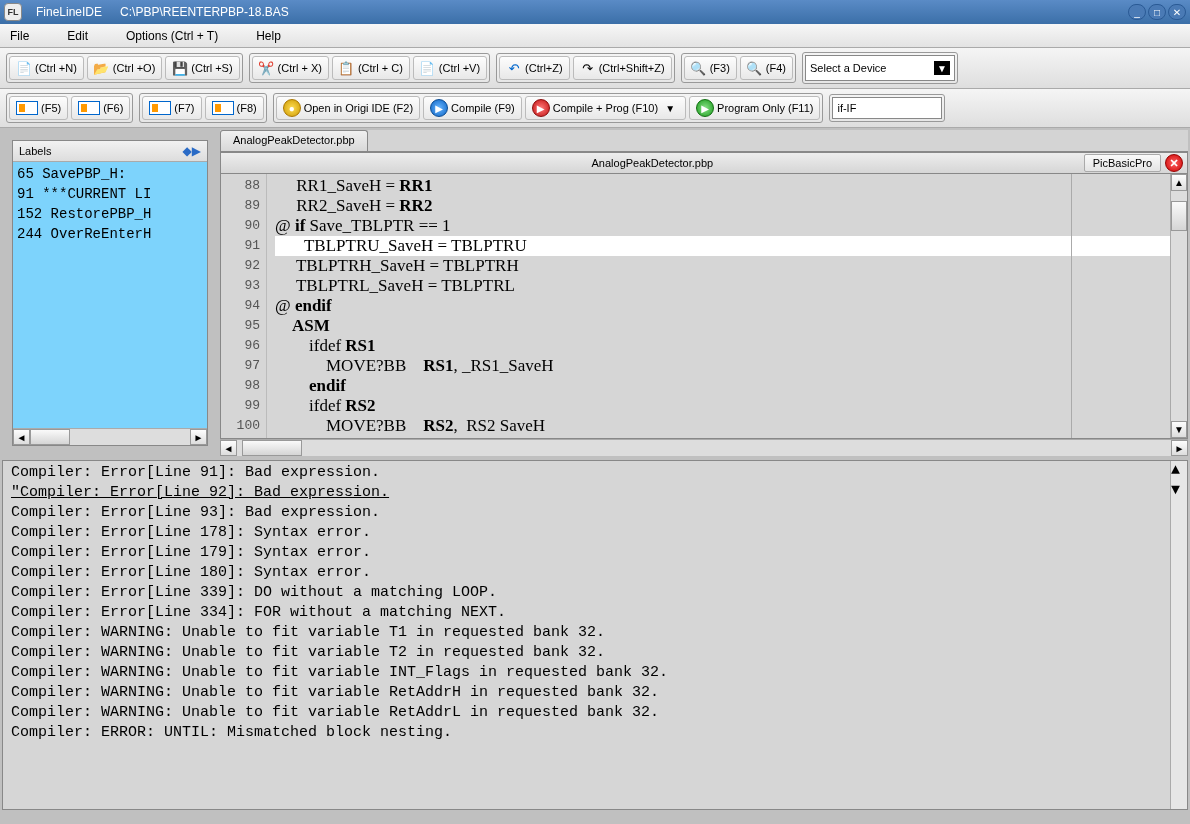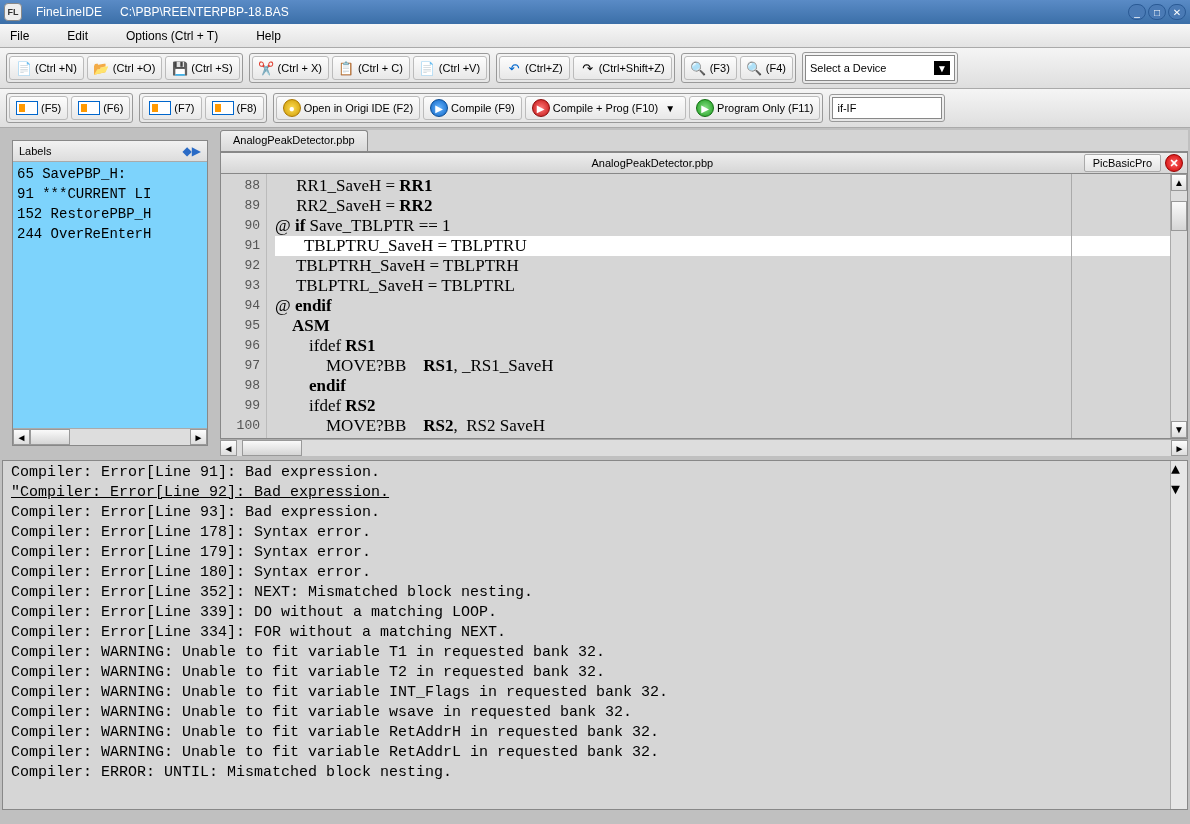--- a/index.html
+++ b/index.html
@@ -259,23 +259,21 @@
     <div class="varrow">▲</div>
     <div class="vtrack"></div>
     <div class="varrow">▼</div>
   </div>
 <div class="output-line">Compiler: Error[Line 91]: Bad expression.</div>
     <div class="output-line u">"Compiler: Error[Line 92]: Bad expression.</div>
     <div class="output-line">Compiler: Error[Line 93]: Bad expression.</div>
     <div class="output-line">Compiler: Error[Line 178]: Syntax error.</div>
     <div class="output-line">Compiler: Error[Line 179]: Syntax error.</div>
     <div class="output-line">Compiler: Error[Line 180]: Syntax error.</div>
-    <div class="output-line">Compiler: Error[Line 352]: NEXT: Mismatched block nesting.</div>
     <div class="output-line">Compiler: Error[Line 339]: DO without a matching LOOP.</div>
     <div class="output-line">Compiler: Error[Line 334]: FOR without a matching NEXT.</div>
     <div class="output-line">Compiler: WARNING: Unable to fit variable T1  in requested bank 32.</div>
     <div class="output-line">Compiler: WARNING: Unable to fit variable T2  in requested bank 32.</div>
     <div class="output-line">Compiler: WARNING: Unable to fit variable INT_Flags in requested bank 32.</div>
-    <div class="output-line">Compiler: WARNING: Unable to fit variable wsave in requested bank 32.</div>
     <div class="output-line">Compiler: WARNING: Unable to fit variable RetAddrH in requested bank 32.</div>
     <div class="output-line">Compiler: WARNING: Unable to fit variable RetAddrL in requested bank 32.</div>
     <div class="output-line">Compiler: ERROR: UNTIL: Mismatched block nesting.</div>
   </div>
 
 </body></html>

